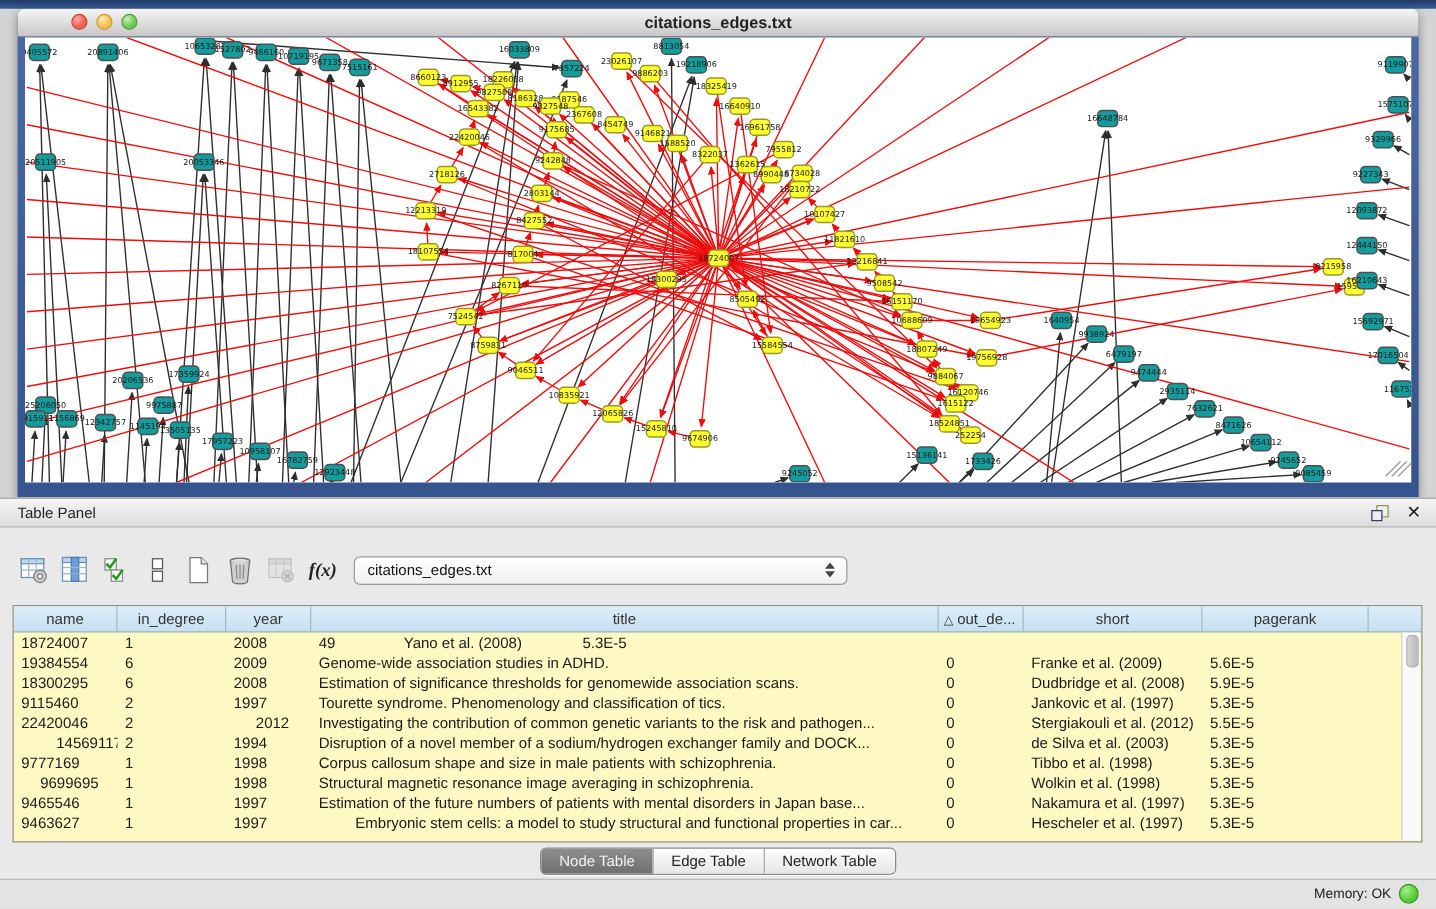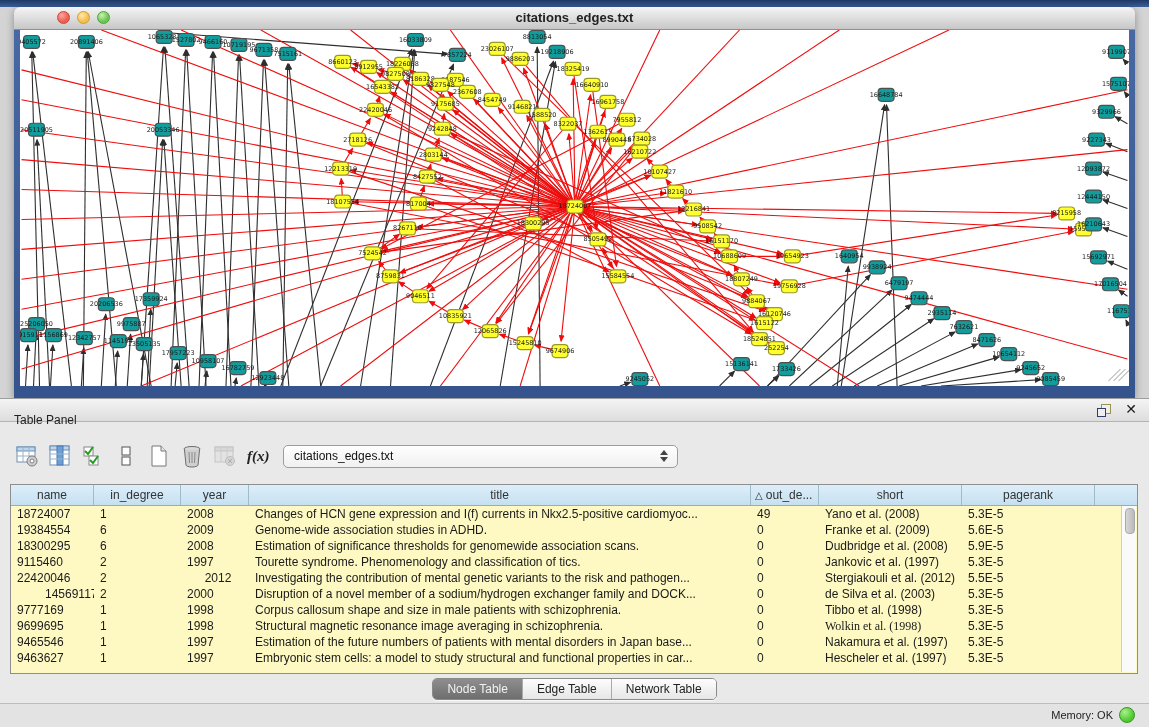--- a/index.html
+++ b/index.html
@@ -21,21 +21,21 @@
   .tl{position:absolute;top:4px;width:13px;height:13px;border-radius:50%;box-sizing:border-box;}
   .tl.red{left:43px;background:radial-gradient(circle at 35% 30%,#ffa79e,#ec5f52 60%);border:1px solid #c9473c;}
   .tl.yel{left:63px;background:radial-gradient(circle at 35% 30%,#ffe9b0,#f5bf4f 60%);border:1px solid #cf9a36;}
   .tl.grn{left:83px;background:radial-gradient(circle at 35% 30%,#c8f3b4,#6cc653 60%);border:1px solid #51a23e;}
   .net-frame{position:absolute;left:6px;top:23px;width:1109px;height:356px;background:#fff;overflow:hidden;}
   .net-frame svg{display:block;}
   
   .table-panel{position:absolute;left:0;top:398px;width:1149px;height:305px;background:#e9e9e9;}
   .tp-header{position:relative;height:22px;background:linear-gradient(#f4f4f4,#dddddd);
              border-bottom:1px solid #b3b3b3;border-top:1px solid #9d9d9d;}
-  .tp-title{position:absolute;left:14px;top:14px;font-size:12px;color:#222;}
+  .tp-title{position:absolute;left:14px;top:4px;font-size:12px;color:#222;}
   .tp-float{position:absolute;right:39px;top:5px;width:13px;height:12px;}
   .tp-float .sq1{position:absolute;left:4px;top:0;width:8px;height:8px;border:1px solid #9a934f;background:#eee;}
   .tp-float .sq2{position:absolute;left:0;top:4px;width:7px;height:7px;border:1px solid #2d3f66;background:#eee;}
   .tp-close{position:absolute;right:12px;top:2px;font-size:14px;font-weight:bold;color:#1a1a1a;cursor:default;}
   .toolbar{position:absolute;left:0;top:40px;width:1149px;height:36px;display:flex;align-items:center;}
   .tb-btn{width:26px;height:26px;margin-left:7px;display:flex;align-items:center;justify-content:center;}
   .tb-btn:first-child{margin-left:14px;}
   .combo{position:relative;margin-left:12px;width:393px;height:21px;background:linear-gradient(#ffffff,#f0f0f0);
          border:1px solid #9d9d9d;border-radius:5px;font-size:12px;color:#111;}
   .combo .val{position:absolute;left:10px;top:3px;}
@@ -634,21 +634,20 @@
           <div class="th" style="width: 502px;">title</div>
           <div class="th left" style="width: 68px;"><span class="sort">△</span>out_de...</div>
           <div class="th" style="width: 143px;">short</div>
           <div class="th" style="width: 133px;">pagerank</div>
         </div>
       <div id="tbody">
           <div class="tr">
             <div class="td" style="width: 83px;">18724007</div>
             <div class="td" style="width: 87px;">1</div>
             <div class="td" style="width: 68px;">2008</div>
-            <div class="td" style="width: 502px;">Changes of HCN gene expression and I(f) currents in Nkx2.5-positive cardiomyoc...</div>
             <div class="td" style="width: 68px;">49</div>
             <div class="td" style="width: 143px;">Yano et al. (2008)</div>
             <div class="td" style="width: 133px;">5.3E-5</div>
           </div>
           <div class="tr">
             <div class="td" style="width: 83px;">19384554</div>
             <div class="td" style="width: 87px;">6</div>
             <div class="td" style="width: 68px;">2009</div>
             <div class="td" style="width: 502px;">Genome-wide association studies in ADHD.</div>
             <div class="td" style="width: 68px;">0</div>
@@ -670,66 +669,66 @@
             <div class="td" style="width: 68px;">1997</div>
             <div class="td" style="width: 502px;">Tourette syndrome. Phenomenology and classification of tics.</div>
             <div class="td" style="width: 68px;">0</div>
             <div class="td" style="width: 143px;">Jankovic et al. (1997)</div>
             <div class="td" style="width: 133px;">5.3E-5</div>
           </div>
           <div class="tr">
             <div class="td" style="width: 83px;">22420046</div>
             <div class="td" style="width: 87px;">2</div>
             <div class="td" style="width: 68px; text-align: center;">2012</div>
-            <div class="td" style="width: 502px;">Investigating the contribution of mental genetic variants to the risk and pathogen...</div>
+            <div class="td" style="width: 502px;">Investigating the contribution of common genetic variants to the risk and pathogen...</div>
             <div class="td" style="width: 68px;">0</div>
             <div class="td" style="width: 143px;">Stergiakouli et al. (2012)</div>
             <div class="td" style="width: 133px;">5.5E-5</div>
           </div>
           <div class="tr">
             <div class="td" style="width: 83px; padding-left: 34px;">14569117</div>
             <div class="td" style="width: 87px;">2</div>
-            <div class="td" style="width: 68px;">2000</div>
+            <div class="td" style="width: 68px;">1994</div>
             <div class="td" style="width: 502px;">Disruption of a novel member of a sodium/hydrogen exchanger family and DOCK...</div>
             <div class="td" style="width: 68px;">0</div>
             <div class="td" style="width: 143px;">de Silva et al. (2003)</div>
             <div class="td" style="width: 133px;">5.3E-5</div>
           </div>
           <div class="tr">
             <div class="td" style="width: 83px;">9777169</div>
             <div class="td" style="width: 87px;">1</div>
             <div class="td" style="width: 68px;">1998</div>
             <div class="td" style="width: 502px;">Corpus callosum shape and size in male patients with schizophrenia.</div>
             <div class="td" style="width: 68px;">0</div>
             <div class="td" style="width: 143px;">Tibbo et al. (1998)</div>
             <div class="td" style="width: 133px;">5.3E-5</div>
           </div>
           <div class="tr">
-            <div class="td" style="width: 83px;">9699695</div>
+            <div class="td" style="width: 83px; text-align: center;">9699695</div>
             <div class="td" style="width: 87px;">1</div>
             <div class="td" style="width: 68px;">1998</div>
             <div class="td" style="width: 502px;">Structural magnetic resonance image averaging in schizophrenia.</div>
             <div class="td" style="width: 68px;">0</div>
-            <div class="td" style="width: 143px; font-family: Liberation Serif, serif;">Wolkin et al. (1998)</div>
+            <div class="td" style="width: 143px;">Wolkin et al. (1998)</div>
             <div class="td" style="width: 133px;">5.3E-5</div>
           </div>
           <div class="tr">
             <div class="td" style="width: 83px;">9465546</div>
             <div class="td" style="width: 87px;">1</div>
             <div class="td" style="width: 68px;">1997</div>
             <div class="td" style="width: 502px;">Estimation of the future numbers of patients with mental disorders in Japan base...</div>
             <div class="td" style="width: 68px;">0</div>
             <div class="td" style="width: 143px;">Nakamura et al. (1997)</div>
             <div class="td" style="width: 133px;">5.3E-5</div>
           </div>
           <div class="tr">
             <div class="td" style="width: 83px;">9463627</div>
             <div class="td" style="width: 87px;">1</div>
             <div class="td" style="width: 68px;">1997</div>
-            <div class="td" style="width: 502px;">Embryonic stem cells: a model to study structural and functional properties in car...</div>
+            <div class="td" style="width: 502px; text-align: center;">Embryonic stem cells: a model to study structural and functional properties in car...</div>
             <div class="td" style="width: 68px;">0</div>
             <div class="td" style="width: 143px;">Hescheler et al. (1997)</div>
             <div class="td" style="width: 133px;">5.3E-5</div>
           </div>
         </div>
       <div class="vscroll">
         <div class="thumb"></div>
       </div>
     </div>
 

